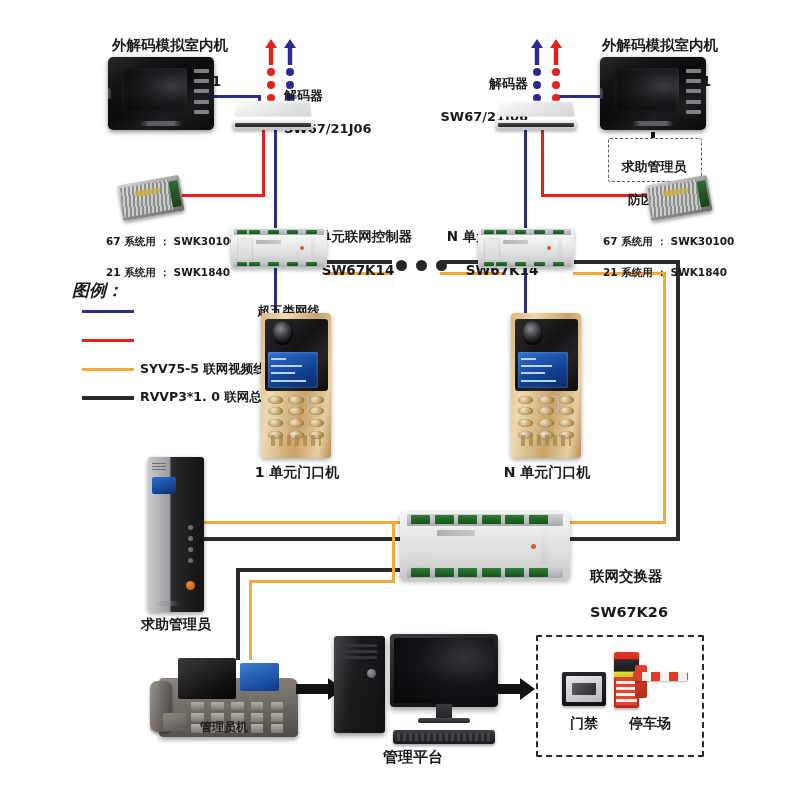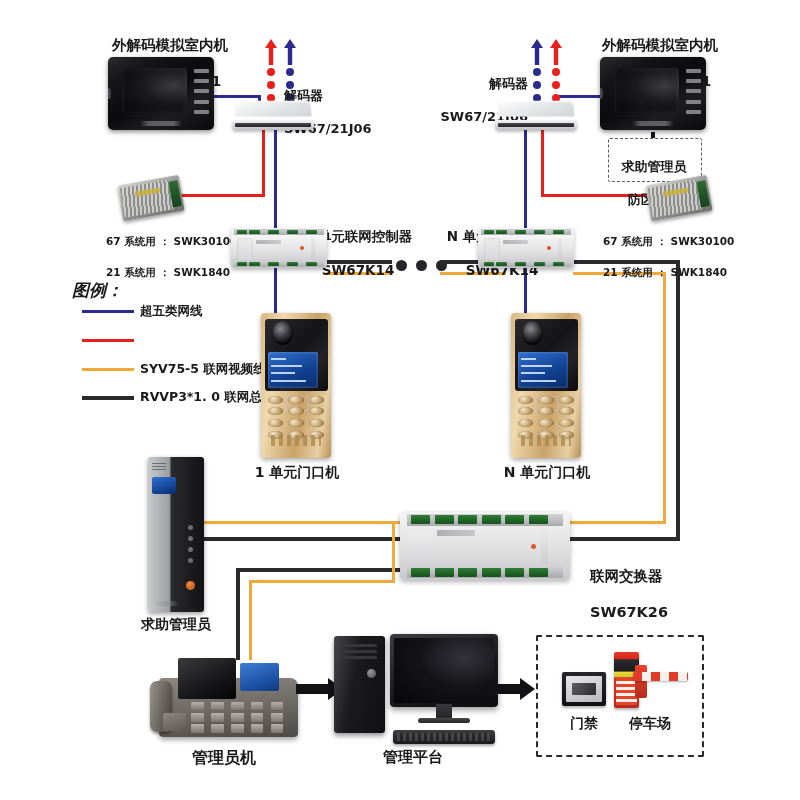--- a/index.html
+++ b/index.html
@@ -393,21 +393,21 @@
         <i style="left:17%"></i>
         <i style="left:38%"></i>
         <i style="left:59%"></i>
         <i style="left:80%"></i>
     </div>
   </div>
 
   <div class="lbl" style="left:72px;top:280px;width:110px;font-size:17px;text-align:left;font-style:italic;">图例：</div>
 
   <div class="wire" style="left:82px;top:310px;width:52px;height:3px;background:#2b2b8f;"></div>
-  <div class="lbl" style="left:140px;top:303px;width:180px;font-size:12.5px;text-align:left;">超五类网线</div>
+  <div class="lbl" style="left:140px;top:303px;width:180px;font-size:12.5px;text-align:right;">超五类网线</div>
 
   <div class="wire" style="left:82px;top:339px;width:52px;height:3px;background:#e8201c;"></div>
 
   <div class="wire" style="left:82px;top:368px;width:52px;height:3px;background:#f0a93c;"></div>
   <div class="lbl" style="left:140px;top:361px;width:220px;font-size:12.5px;text-align:left;">SYV75-5 联网视频线</div>
 
   <div class="wire" style="left:82px;top:396px;width:52px;height:4px;background:#2a2a2e;"></div>
   <div class="lbl" style="left:140px;top:389px;width:220px;font-size:12.5px;text-align:left;">RVVP3*1. 0 联网总线</div>
 
   <div class="dstation" style="left:261px;top:313px;width:70px;height:145px;">
@@ -522,21 +522,21 @@
         <b></b>
         <b></b>
         <b></b>
       <b></b>
         <b></b>
         <b></b>
         <b></b>
         <b></b>
     </div>
   </div>
-  <div class="lbl" style="left:163px;top:748px;width:122px;font-size:16px;">管理员机</div>
+  <div class="lbl" style="left:163px;top:720px;width:122px;font-size:12px;">管理员机</div>
 
   <svg style="position:absolute;left:296px;top:678px;" width="48" height="22" viewBox="0 0 48 22">
     <path d="M0 6 L32 6 L32 0 L47 11 L32 22 L32 16 L0 16 Z" fill="#121214"></path>
   </svg>
 
   <div class="pc" style="left:334px;top:634px;width:164px;height:110px;">
     <div class="tower">
       <i style="top:8%"></i>
         <i style="top:14%"></i>
         <i style="top:20%"></i>

